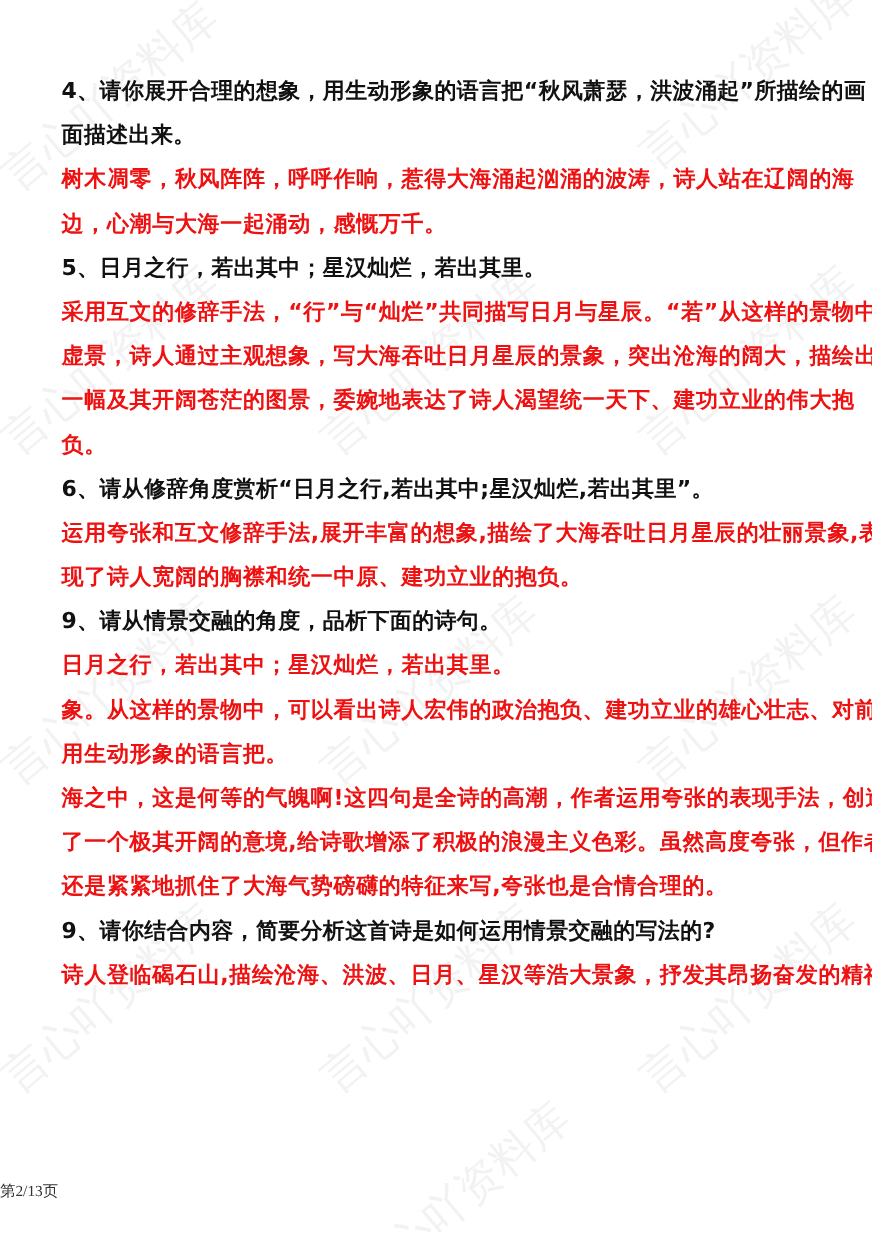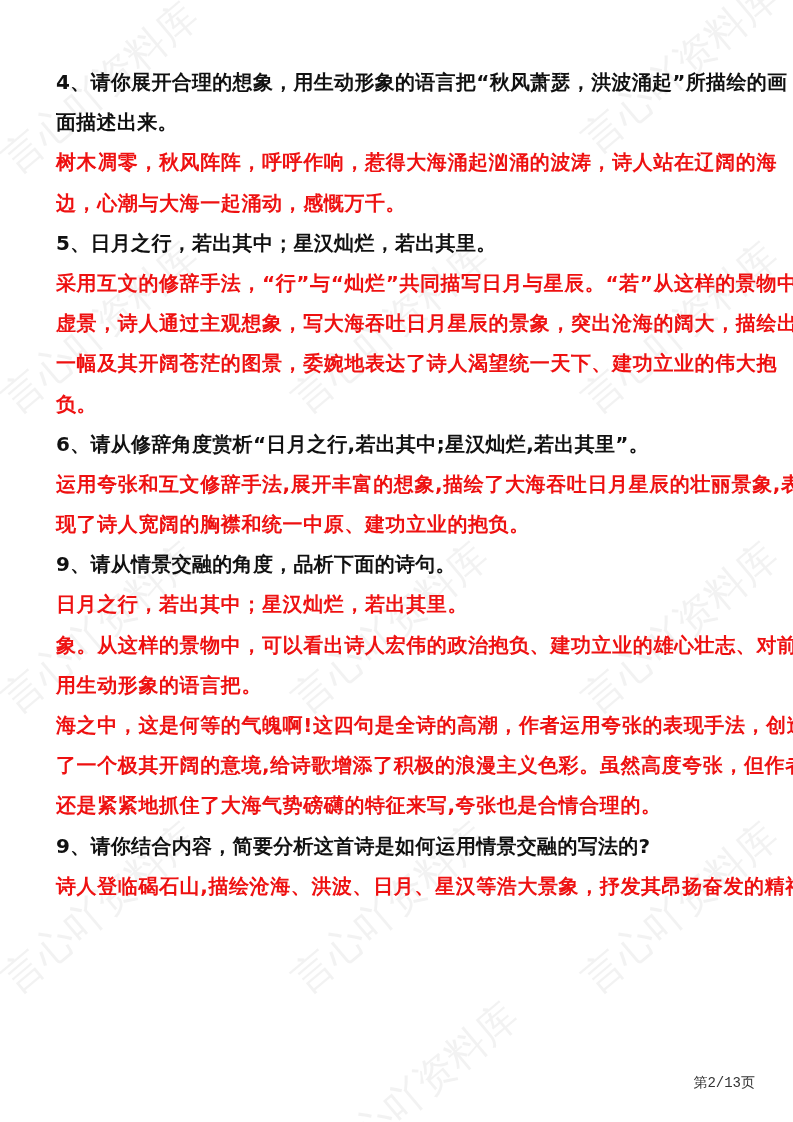--- a/index.html
+++ b/index.html
@@ -4,22 +4,22 @@
 <style>
   html, body { margin: 0; padding: 0; background: #ffffff; }
   body { width: 793px; height: 1122px; position: relative; overflow: hidden;
          font-family: "DejaVu Sans", "Liberation Sans", sans-serif; }
   .page { position: absolute; left: 0; top: 0; width: 793px; height: 1122px; }
   .content { position: absolute; left: 56px; top: 62px; width: 685px; }
   .line { height: 40.2px; line-height: 40px; white-space: nowrap; font-size: 20px; letter-spacing: 0.6px; }
   .q { color: #111111; font-weight: bold; letter-spacing: 0.3px; }
   .a { color: #ee1111; font-weight: bold; }
   .a span { text-decoration-color: #d81a1a; text-decoration-thickness: 2px; text-underline-offset: 5px; }
-  .footer { position: absolute; left: 0; width: 755px; top: 1074px; text-align: right;
-            font-family: Liberation Mono, monospace; font-size: 14px; color: #333; }
+  .footer { position: absolute; left: 0; width: 755px; top: 1074px; text-align: left;
+            font-family: Liberation Serif, serif; font-size: 14px; color: #333; }
   .wm { position: absolute; color: rgba(150,150,150,0.12); font-size: 40px; transform: rotate(-40deg);
         white-space: nowrap; pointer-events: none; font-weight: normal; }
 </style>
 </head>
 <body>
 
 <div class="page">
   <div>
     <div class="wm" style="left:-20px; top:60px;">言心吖资料库</div>
     <div class="wm" style="left:560px; top:40px;">言心吖资料库</div>

